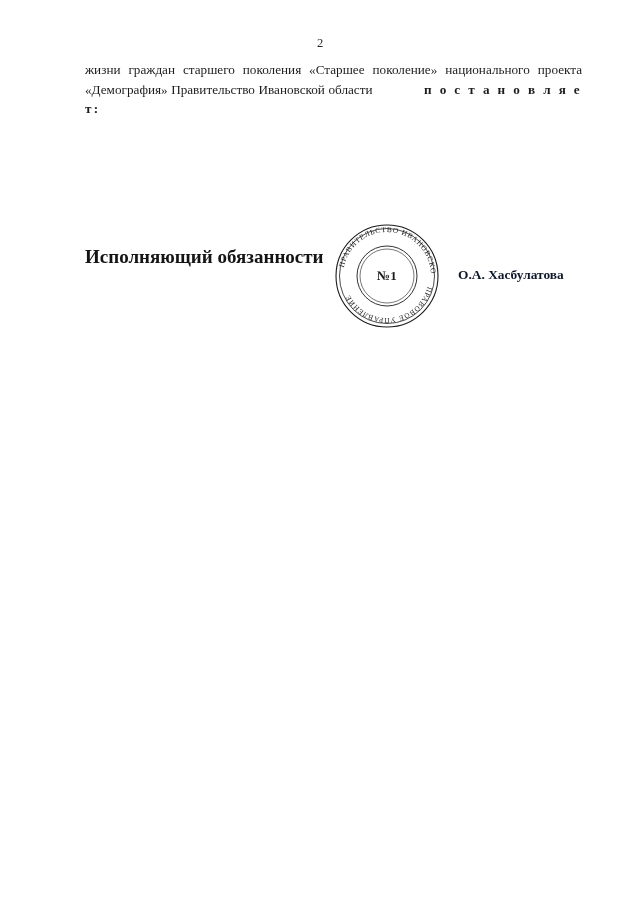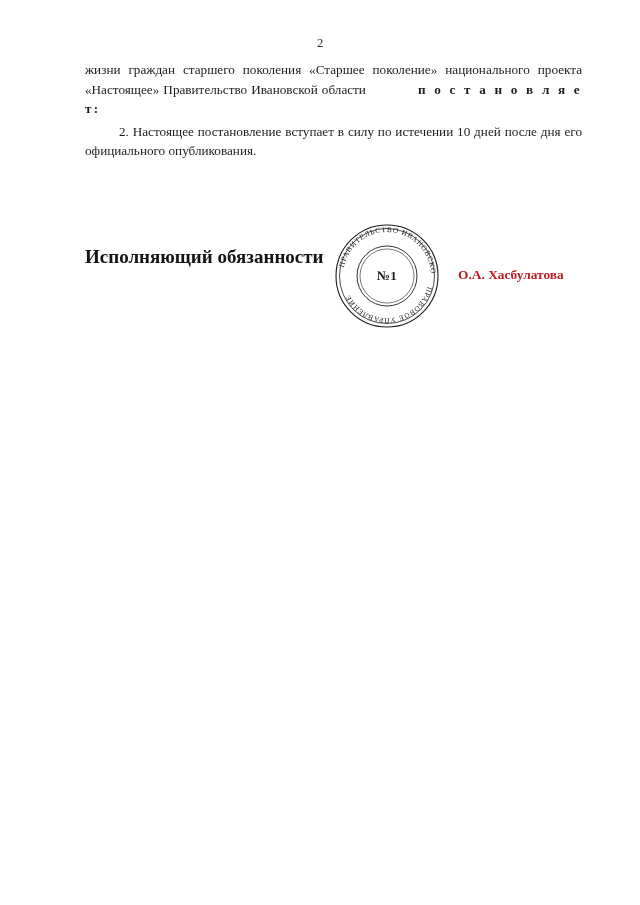--- a/index.html
+++ b/index.html
@@ -65,21 +65,21 @@
     line-height: 19px;
     font-weight: bold;
     color: #141414;
   }
   .signature-name {
     position: absolute;
     left: 458px;
     top: 267px;
     font-size: 13.4px;
     font-weight: bold;
-    color: #b91c1c;
+    color: #0f172a;
     white-space: nowrap;
   }
   
   .stamp {
     position: absolute;
     left: 333px;
     top: 222px;
     width: 108px;
     height: 108px;
   }
@@ -105,24 +105,23 @@
 </style>
 </head>
 <body>
 
 <div class="page">
 
   <div class="page-number">2</div>
 
   <div class="body-block">
     <p class="para continued">
-      <span>жизни граждан старшего поколения «Старшее поколение» национального проекта «Настоящее» Правительство Ивановской области</span>
+      <span>жизни граждан старшего поколения «Старшее поколение» национального проекта «Демография» Правительство Ивановской области</span>
       <span class="spaced-bold">п о с т а н о в л я е т:</span>
     </p>
-    <p class="para indented">2. Настоящее постановление вступает в силу по истечении 10 дней после дня его официального опубликования.</p>
   </div>
 
   <div class="signature-block">
     <div>Исполняющий обязанности</div>
   </div>
 
   <div class="signature-name">О.А. Хасбулатова</div>
 
   <div class="stamp">
     <svg viewBox="0 0 108 108" aria-hidden="true">

